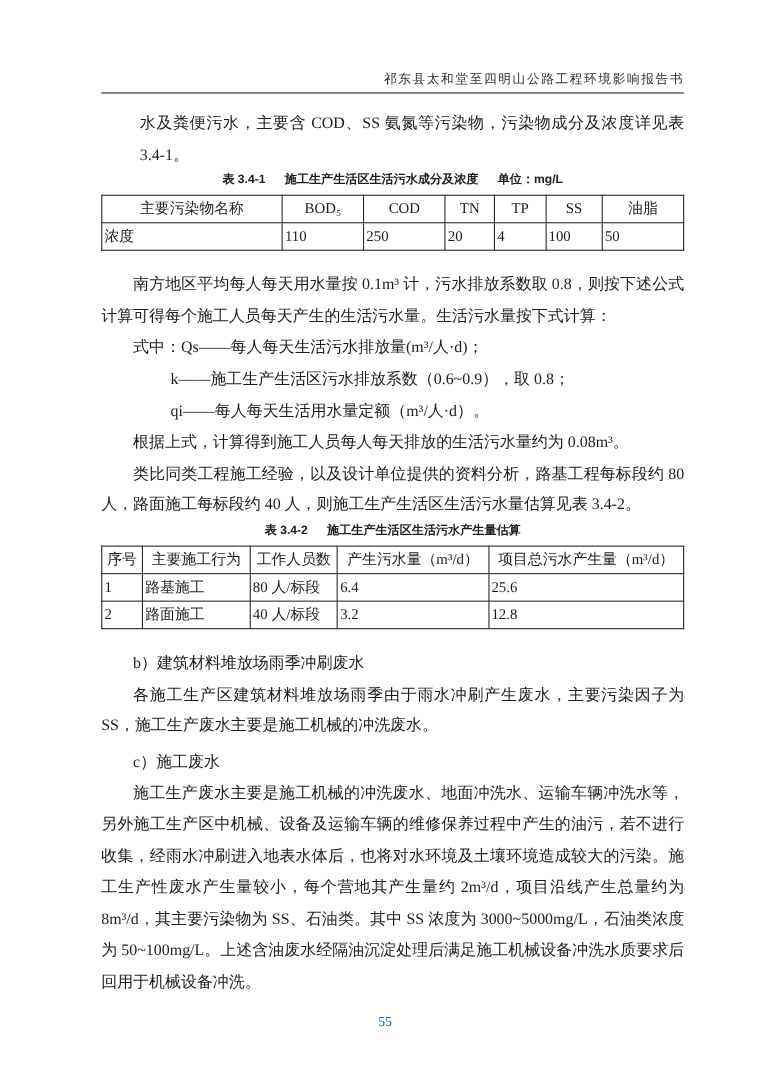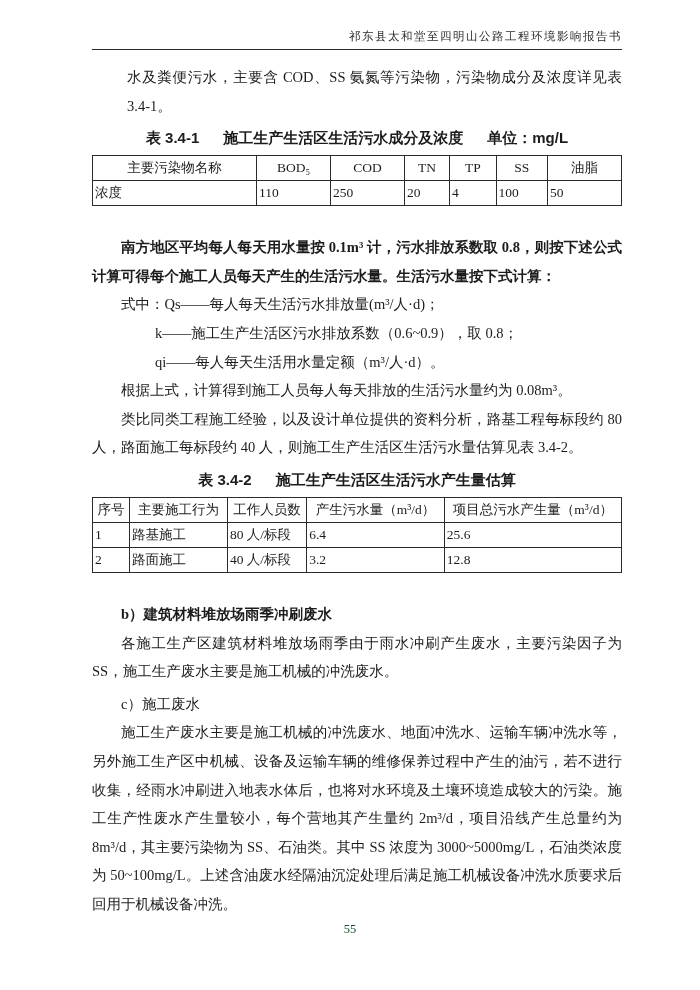--- a/index.html
+++ b/index.html
@@ -4,21 +4,21 @@
 <style>
   * { margin: 0; padding: 0; box-sizing: border-box; }
   html, body { width: 700px; height: 990px; }
   body {
     background: #ffffff;
     color: #1c1c1c;
     font-family: "Liberation Serif", "DejaVu Serif", serif;
     position: relative;
     overflow: hidden;
   }
-  .page { padding: 29px 78px 0 92px; }
+  .page { padding: 64px 78px 0 92px; }
 
   
   .doc-header {
     text-align: right;
     font-size: 11.5px;
     letter-spacing: 1.5px;
     color: #2e2e2e;
     padding-bottom: 5px;
     border-bottom: 1.6px solid #2b2b2b;
   }
@@ -31,22 +31,21 @@
   }
   p.no-indent { text-indent: 0; margin-top: 13px; margin-left: 35px; }
   p.indent { text-indent: 2em; }
   .mt-para { margin-top: 4px; }
 
   
   .table-caption {
     text-align: center;
     font-family: "Liberation Sans", "DejaVu Sans", sans-serif;
     font-weight: bold;
-    font-size: 15px;
-    margin-top: 9px;
+    font-size: 11px;
     margin-bottom: 7px;
   }
   .table-caption span + span { margin-left: 1.6em; }
 
   
   table {
     width: 100%;
     border-collapse: collapse;
     table-layout: fixed;
     font-size: 13.5px;
@@ -57,30 +56,30 @@
     vertical-align: middle;
     height: 25px;
     padding: 0 2px;
   }
 
   
   .formula-line { padding-left: 141px; text-align: left !important; }
   .where-first { text-indent: 2em; }
   .where-rest  { padding-left: 63px; }
 
-  .section-gap { margin-top: 27px; font-weight: bold; }
+  .section-gap { margin-top: 17px; }
 
   .page-number {
     position: absolute;
     left: 0;
     bottom: 53px;
     width: 100%;
     text-align: center;
     font-size: 12.5px;
-    color: #14532d;
+    color: #0369a1;
   }
 </style>
 </head>
 <body>
 
 <div class="page">
 
   <div class="doc-header">祁东县太和堂至四明山公路工程环境影响报告书</div>
 
   <div class="body-text">

